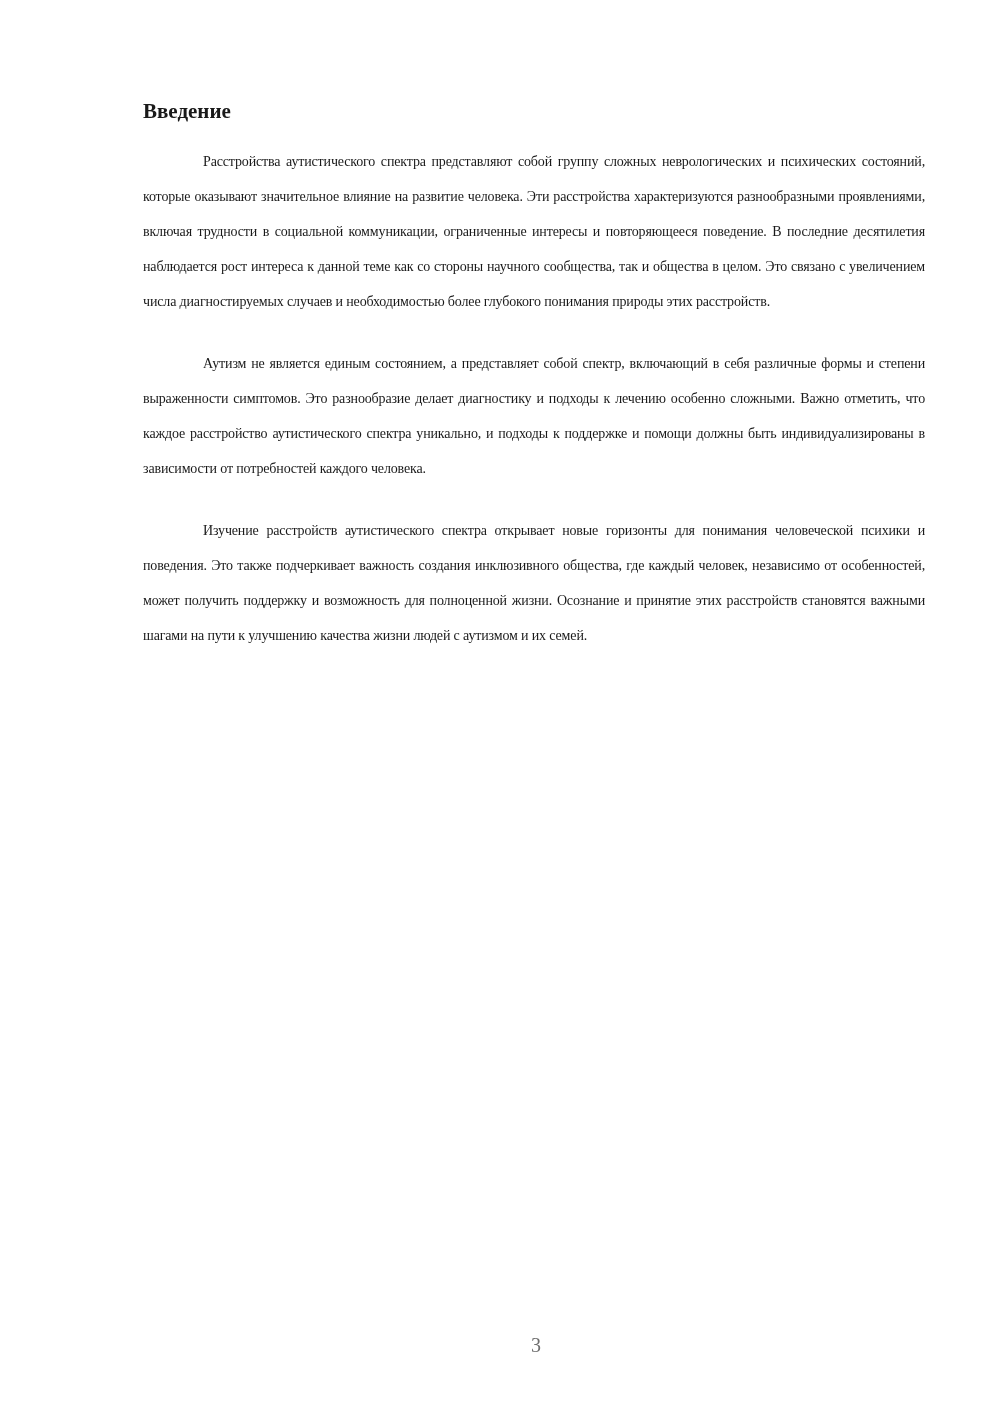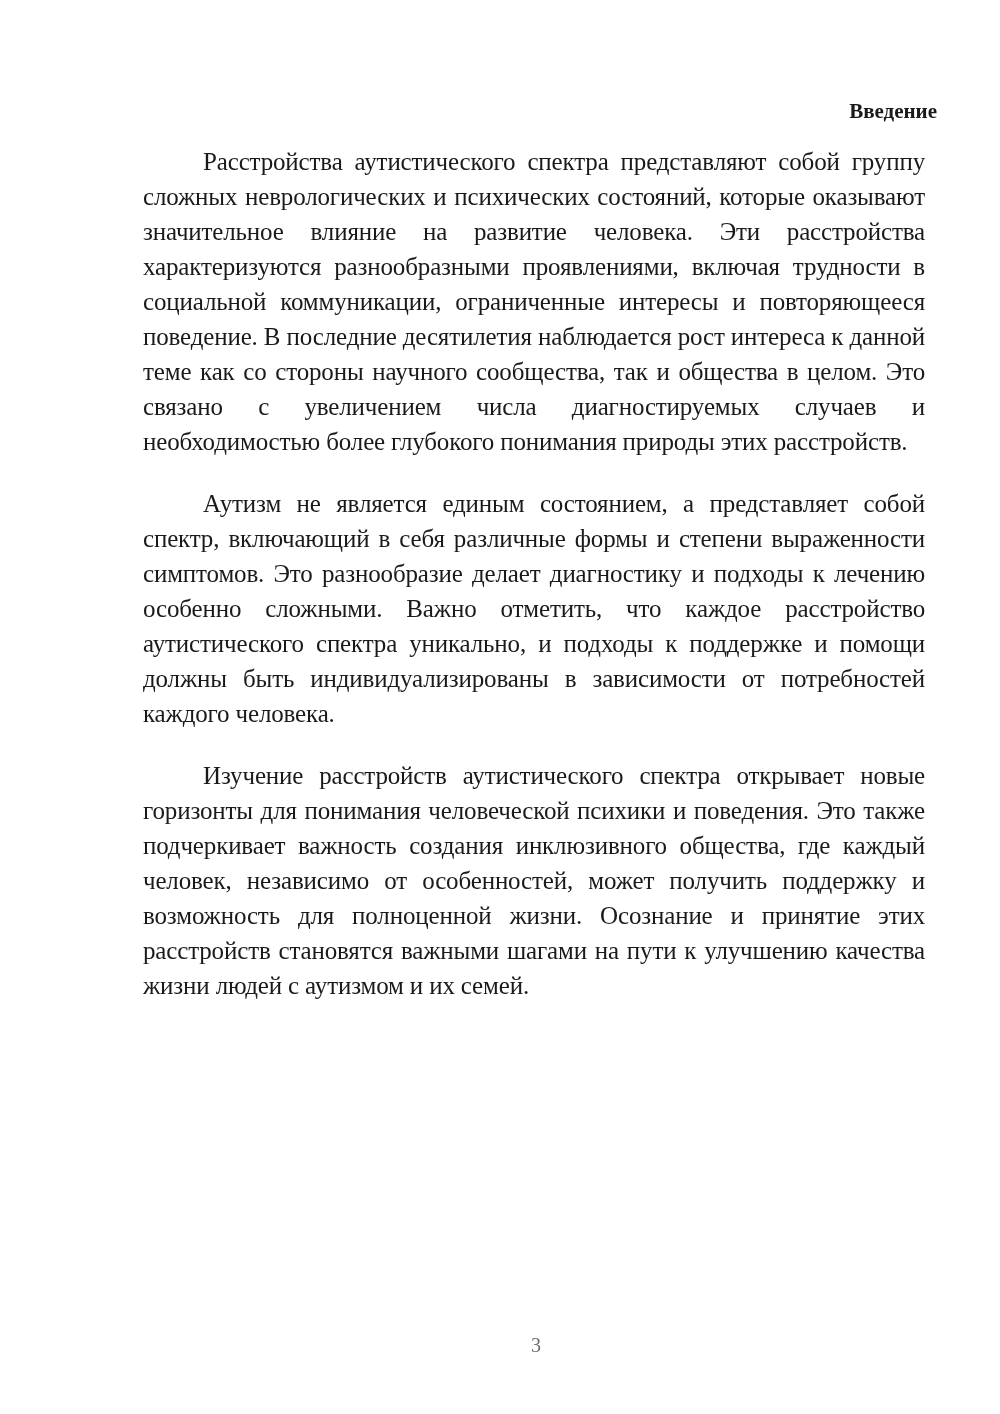--- a/index.html
+++ b/index.html
@@ -22,31 +22,31 @@
       height: 1414px;
       background: #ffffff;
     }
     .content {
       position: absolute;
       left: 143px;
       top: 96px;
       width: 786px;
     }
     .heading {
-      text-align: right;
+      text-align: left;
       font-weight: bold;
       font-size: 21px;
       line-height: 30px;
       margin: 0 0 18px 0;
       padding-left: 0;
       position: relative;
-      left: 8px;
+      left: 0;
     }
     .para {
-      font-size: 25px;
+      font-size: 14px;
       line-height: 35px;
       text-align: justify;
       text-indent: 60px;
       margin: 0 4px 27px 0;
       letter-spacing: -0.15px;
       word-spacing: 0px;
     }
     .para.first { margin-top: 0; }
     .page-number {
       position: absolute;

